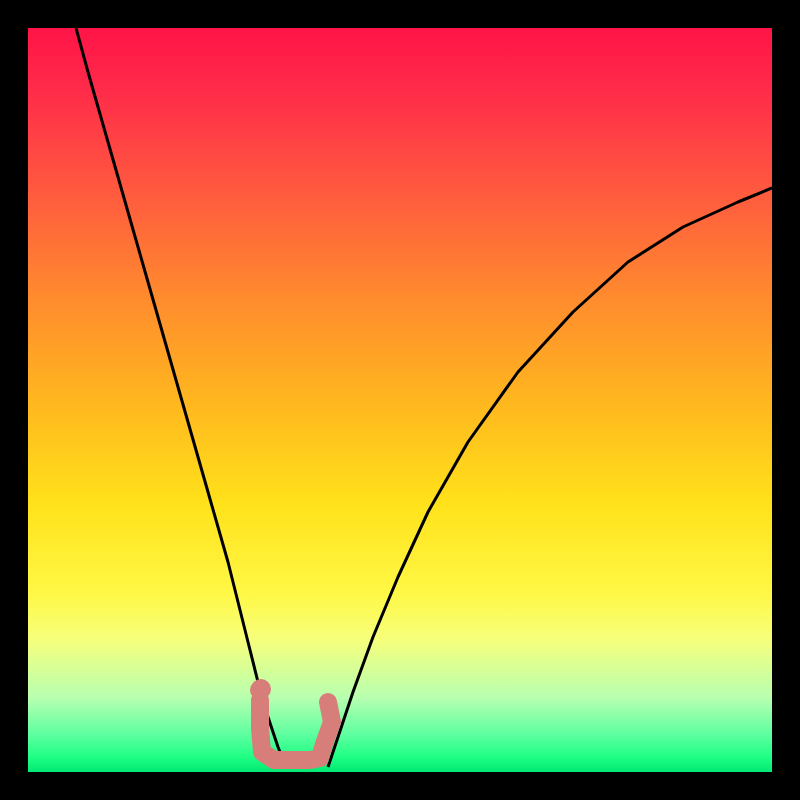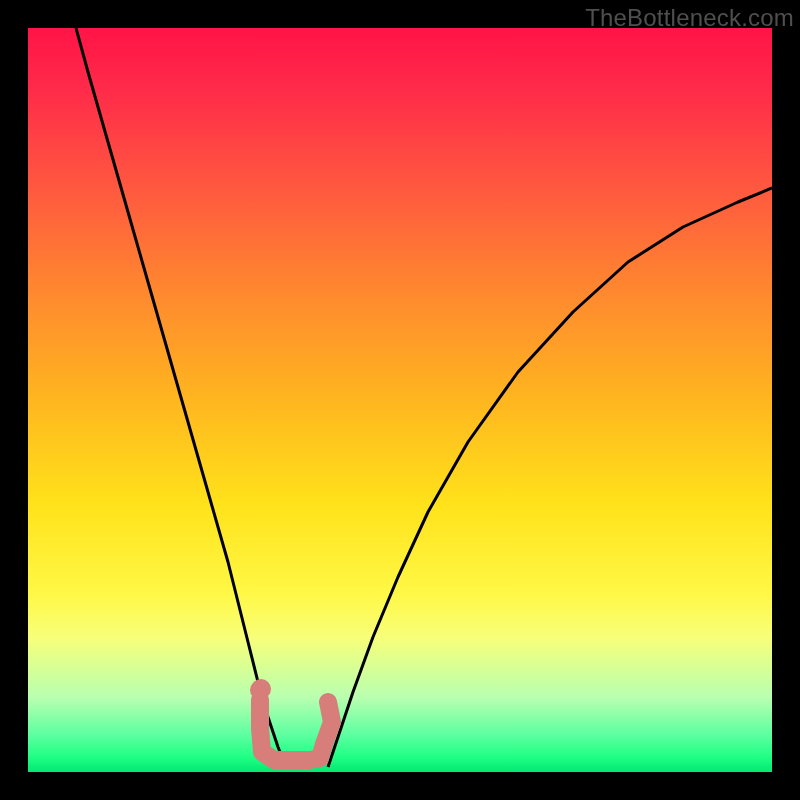--- a/index.html
+++ b/index.html
@@ -62,21 +62,20 @@
   svg.curves {
     position: absolute;
     left: 0;
     top: 0;
   }
 </style>
 </head>
 <body>
 
 <div class="frame">
-  <div class="watermark">TheBottleneck.com</div>
 
   <div class="plot-area">
     <div class="gradient"></div>
     <svg class="curves" width="744" height="744" viewBox="0 0 744 744">
         <path d="M48 0 L60 44 L80 114 L100 184 L120 254 L140 324 L160 394 L180 464 L200 534 L220 614 L230 654 L240 689 L250 719 L258 739" fill="none" stroke="#000000" stroke-width="3" stroke-linecap="butt" stroke-linejoin="round"></path>
         <path d="M300 739 L310 709 L325 664 L345 609 L370 549 L400 484 L440 414 L490 344 L545 284 L600 234 L655 199 L710 174 L744 160" fill="none" stroke="#000000" stroke-width="3" stroke-linecap="butt" stroke-linejoin="round"></path>
         <path d="M232 672 L232 700 L234 724 L246 732 L258 732 L282 732 L292 730 L296 716 L304 694 L300 674" fill="none" stroke="#d77d7a" stroke-width="18" stroke-linecap="round" stroke-linejoin="round"></path>
         <path d="M232 662 L233 661" fill="none" stroke="#d77d7a" stroke-width="20" stroke-linecap="round" stroke-linejoin="round"></path>
       </svg>
   </div>

